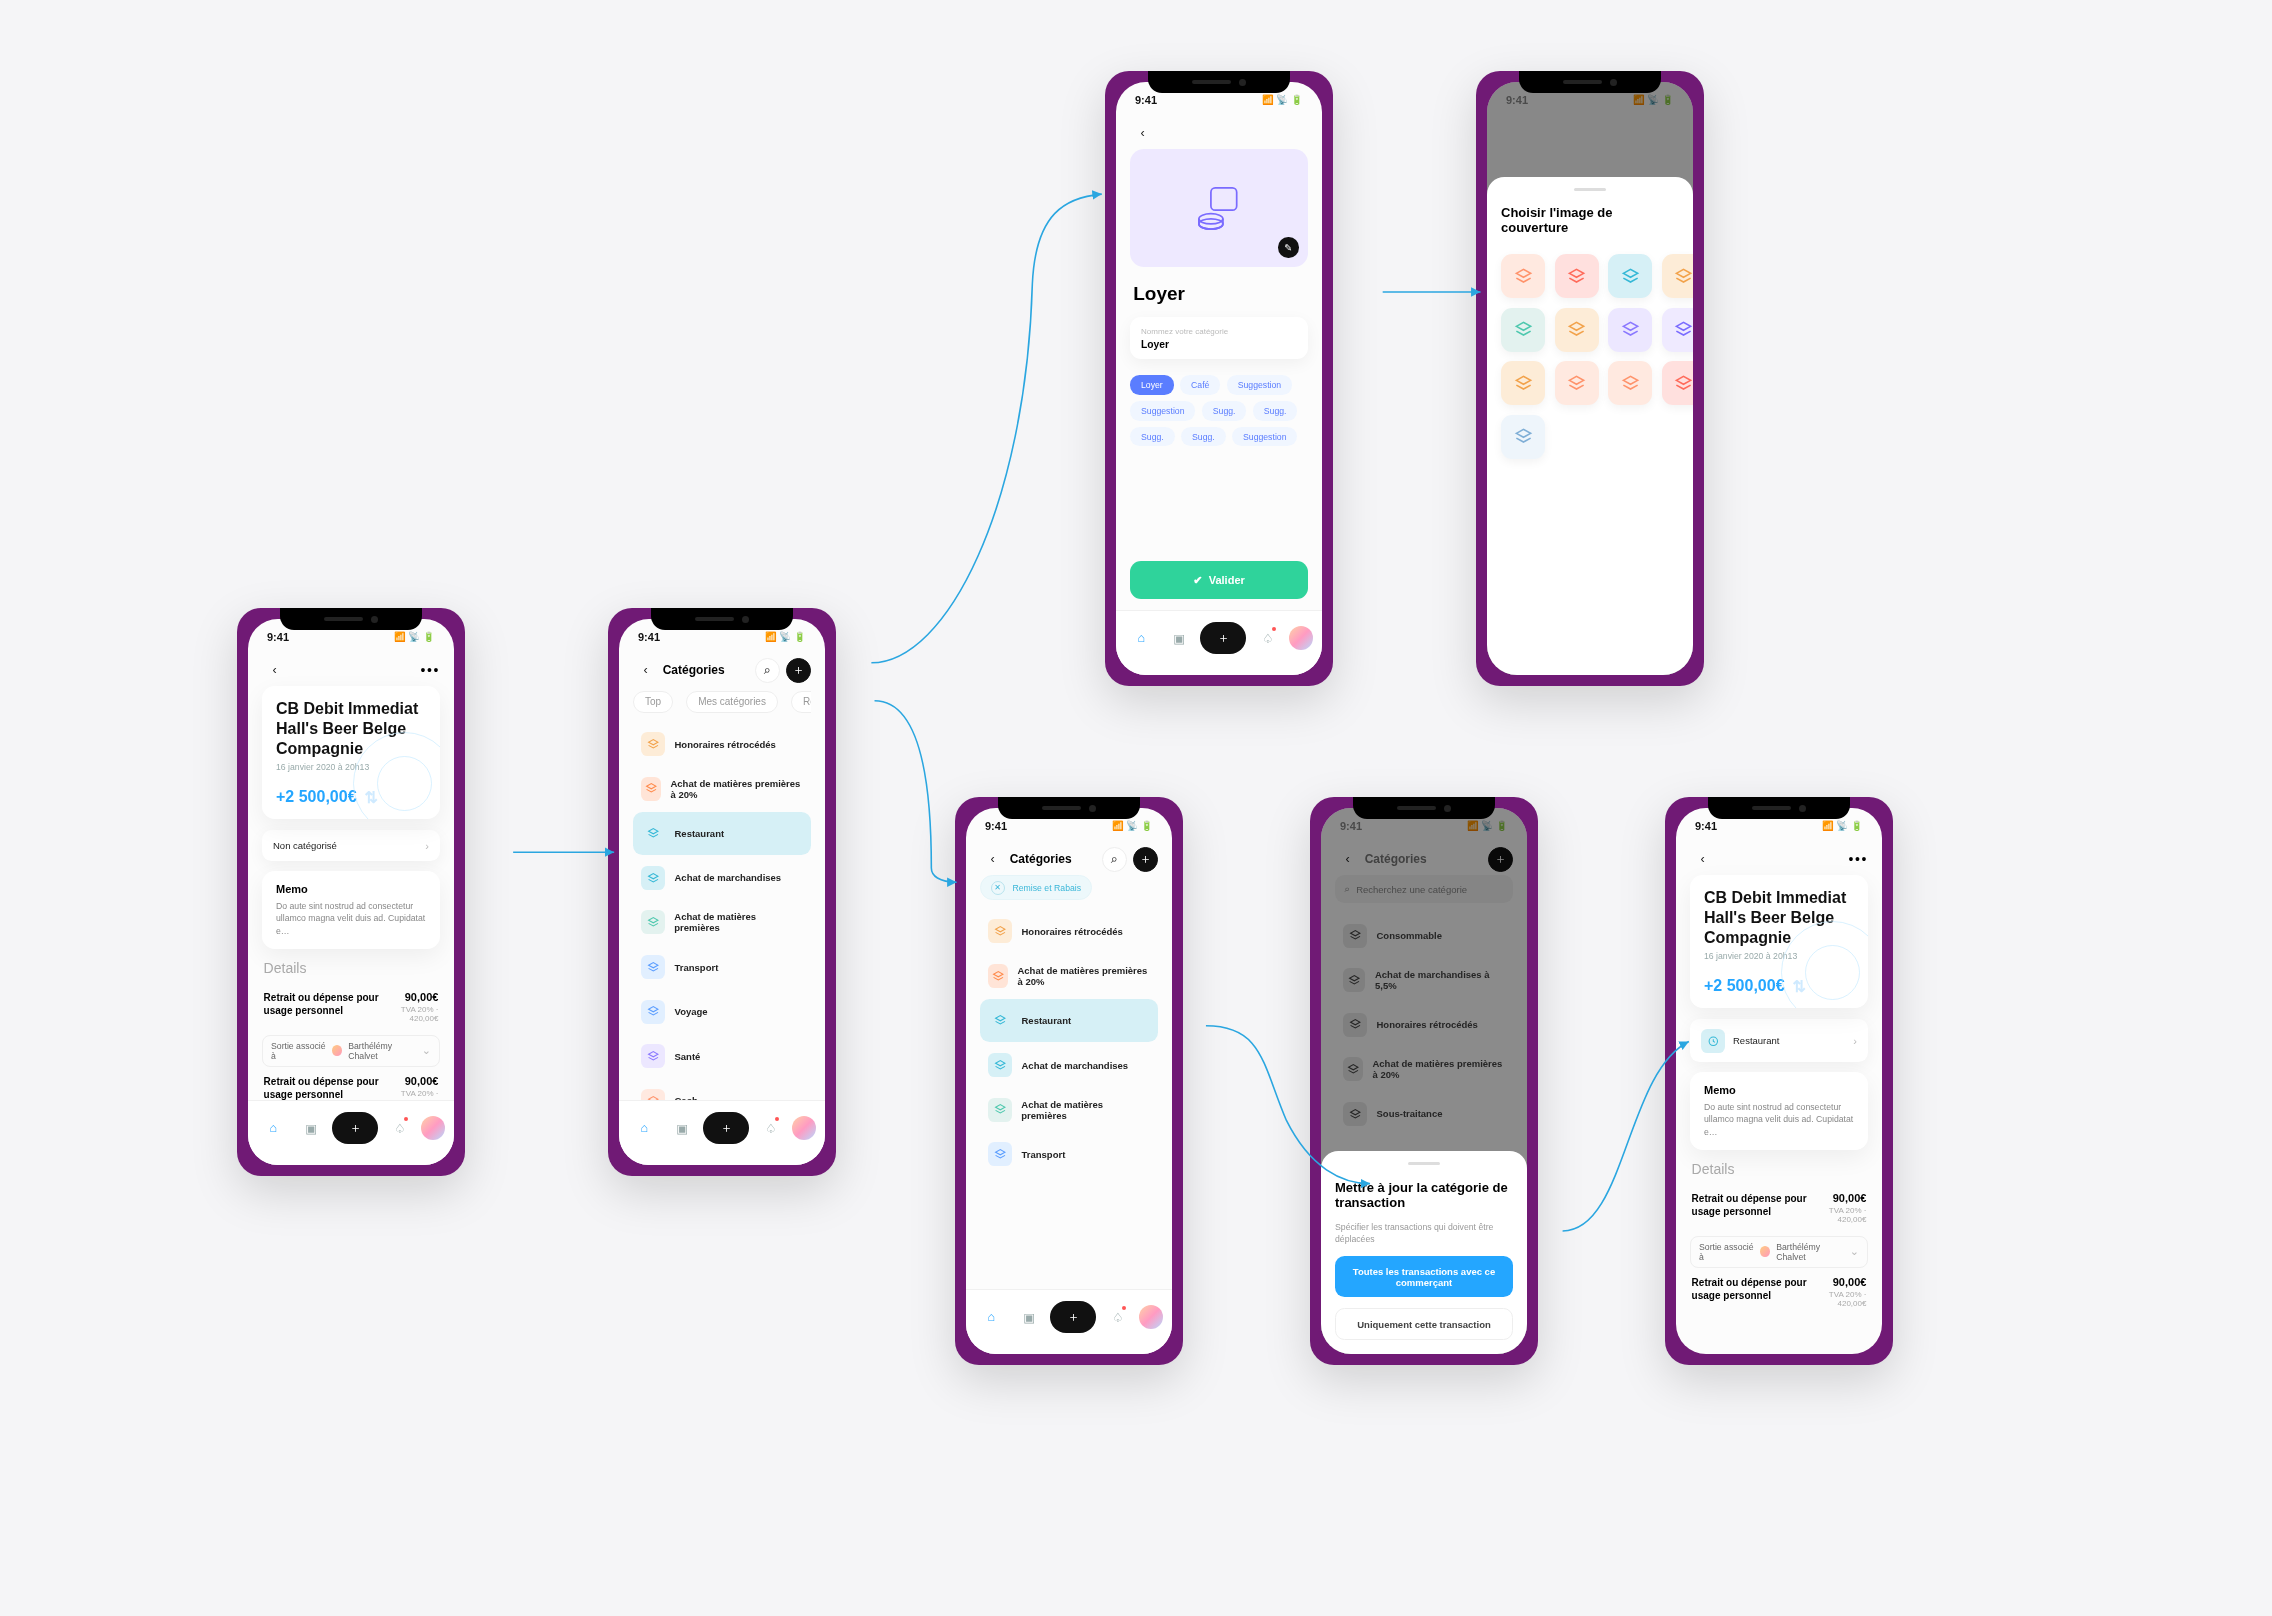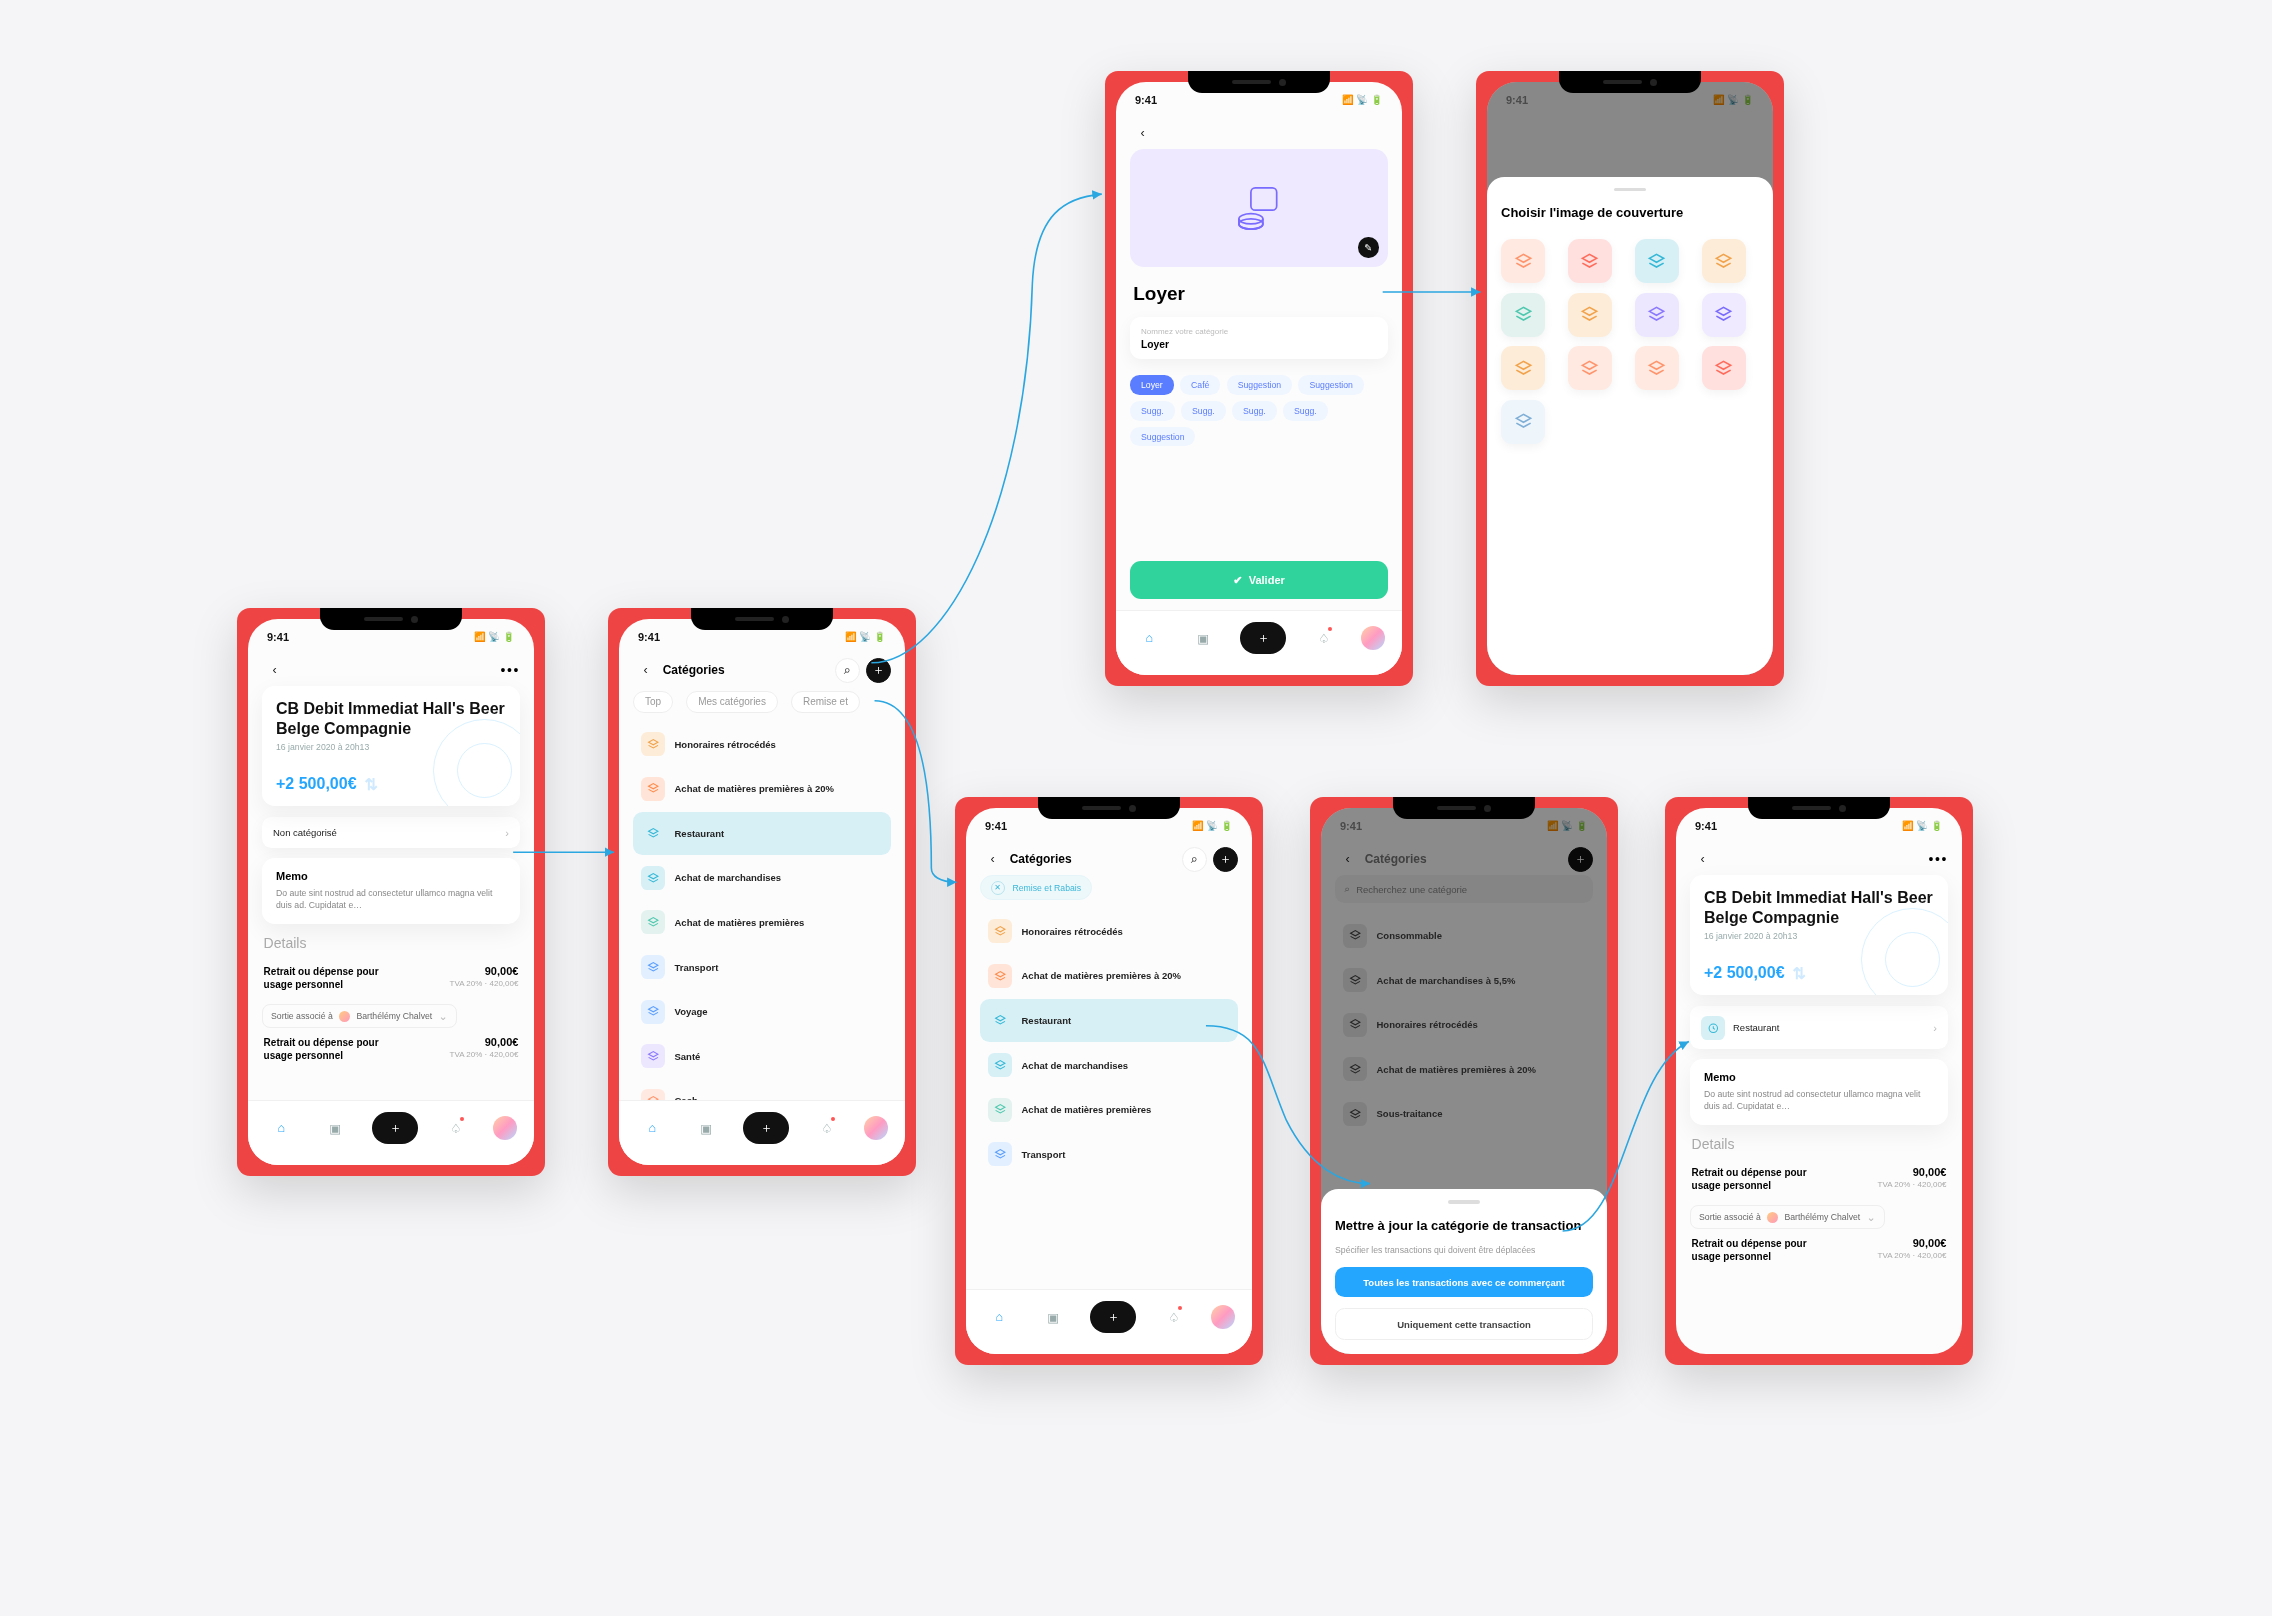--- a/index.html
+++ b/index.html
@@ -14,24 +14,24 @@
   svg.flow-lines {
     position: absolute;
     top: 0; left: 0;
     width: 2273px; height: 1616px;
     pointer-events: none;
     z-index: 50;
   }
 
   .phone {
     position: absolute;
-    width: 308px;
+    width: 228px;
     height: 568px;
-    border-radius: 13px;
-    background: #ef4444;
+    border-radius: 24px;
+    background: #701a75;
     padding: 11px;
     box-shadow: 0 16px 47px rgba(0,0,0,.15);
   }
   .notch {
     position: absolute;
     top: 0; left: 50%; transform: translateX(-50%);
     width: 142px; height: 22px;
     background: #000;
     border-radius: 0 0 14px 14px;
     z-index: 10;
@@ -83,21 +83,21 @@
   .dots { font-size:14px; letter-spacing:1.6px; }
 
   .card {
     background:#fff; border-radius:12.6px; padding:12.6px 14px;
     box-shadow: 0 8px 24px rgba(0,0,0,.06);
     margin-bottom: 11px;
     position:relative; overflow:hidden;
   }
   .card h2 { font-size:16px; font-weight:700; line-height:1.25; color:#111; }
   .card .sub { font-size:8.7px; color:#9aa; margin-top:3.2px; }
-  .amount { font-size:16px; font-weight:700; color:#24a6ff; margin-top:23px; display:flex; align-items:center; gap:8px; }
+  .amount { font-size:16px; font-weight:700; color:#24a6ff; margin-top:16px; display:flex; align-items:center; gap:8px; }
   .wave { position:absolute; right:-16px; bottom:-16px; width:103px; height:103px; border:1.6px solid #bfe7ff; border-radius:50%; opacity:.6; }
   .wave2{ position:absolute; right:8px; bottom:8px; width:55px; height:55px; border:1.6px solid #bfe7ff; border-radius:50%; opacity:.6;}
 
   .listrow {
     display:flex; align-items:center; justify-content:space-between;
     background:#fff; border-radius:9.5px; padding:9.5px 11px; margin-bottom:9.5px;
     box-shadow: 0 4.7px 16px rgba(0,0,0,.05);
     font-size:9.5px; color:#222;
   }
   .chev { color:#bbb; font-size:11px; }

